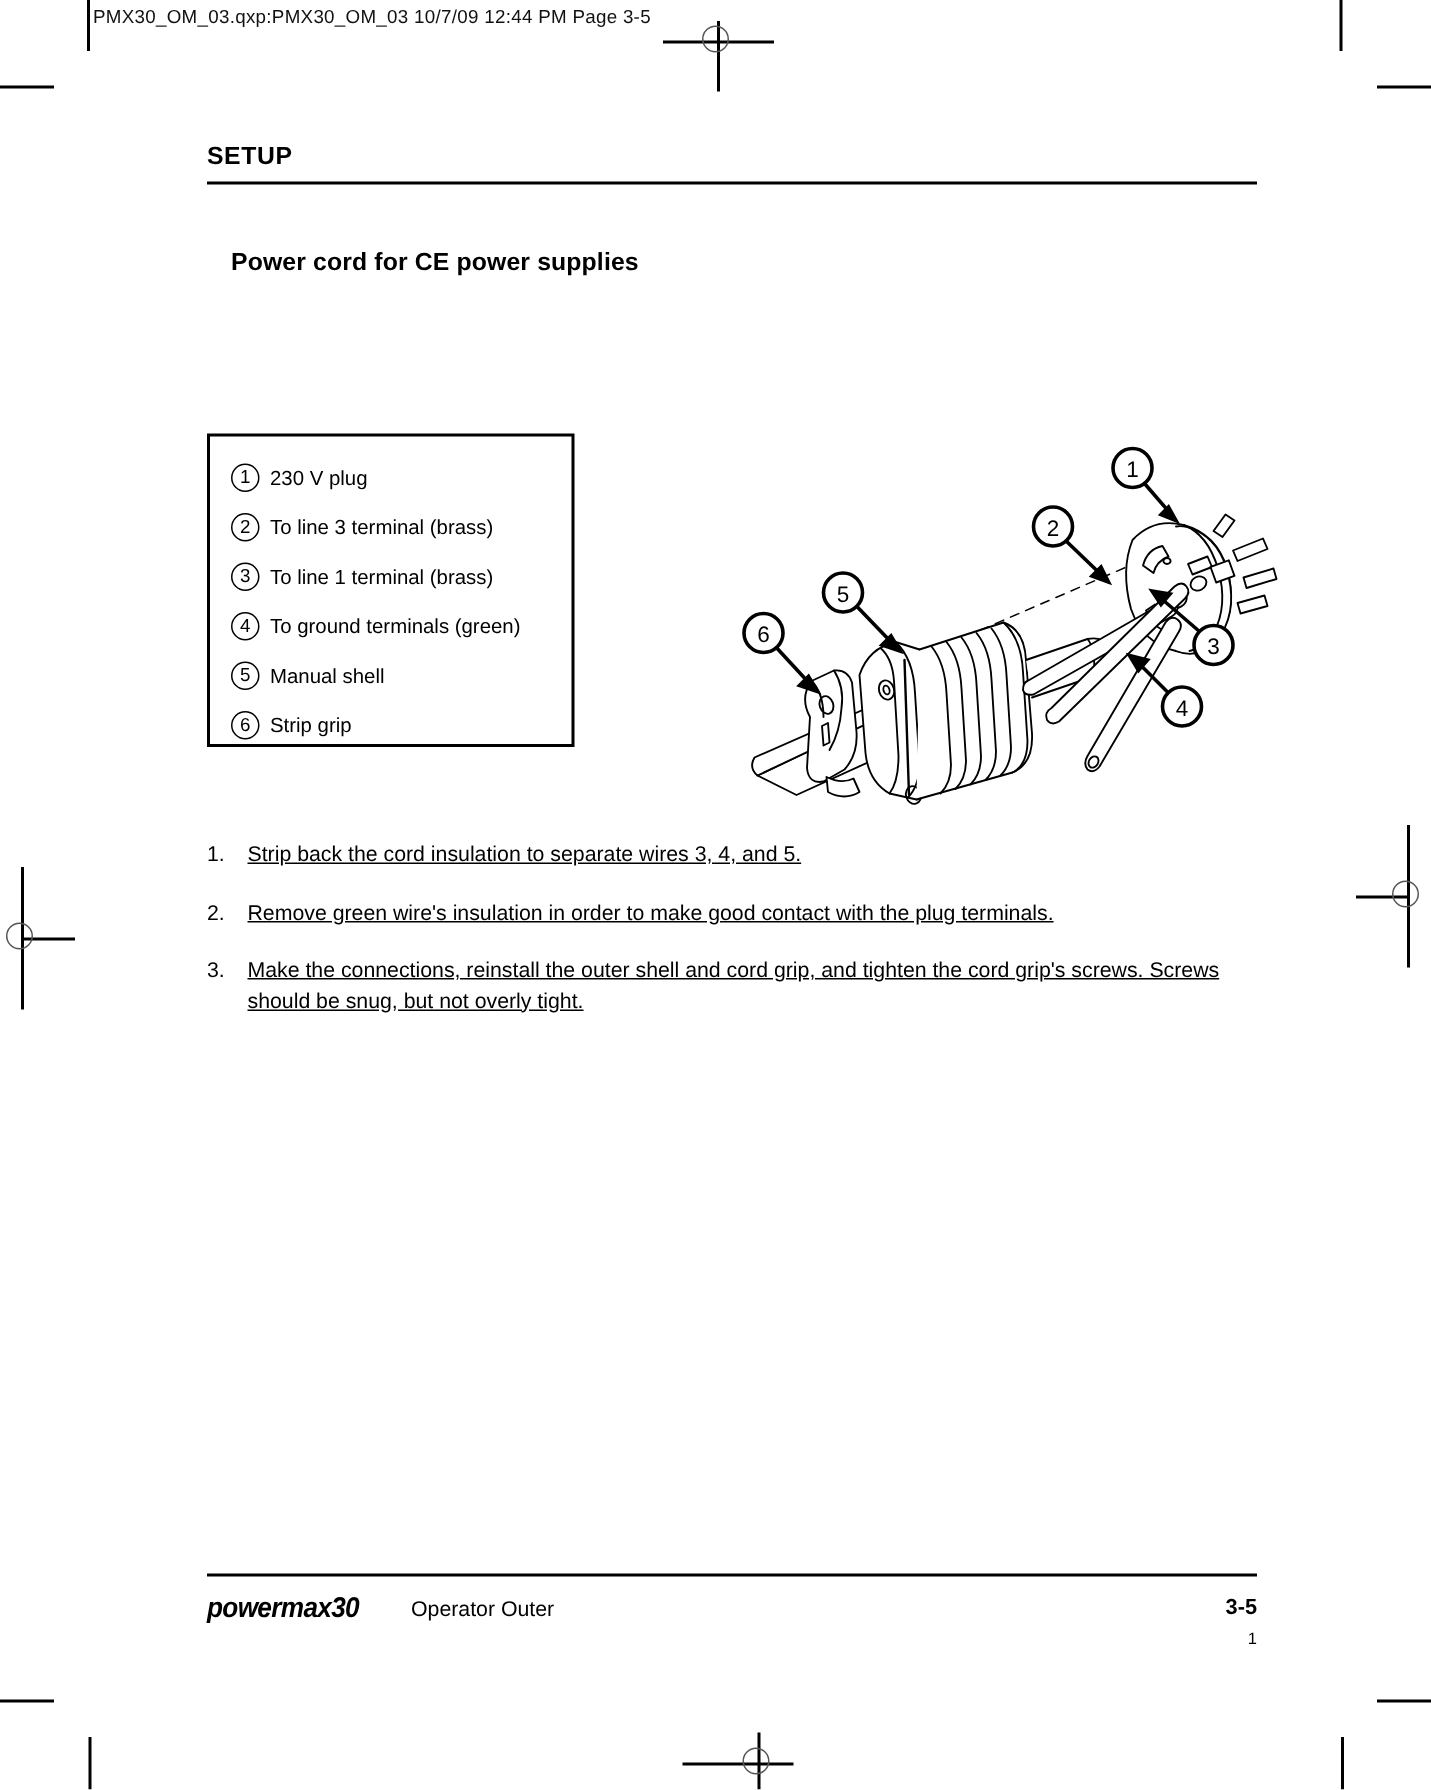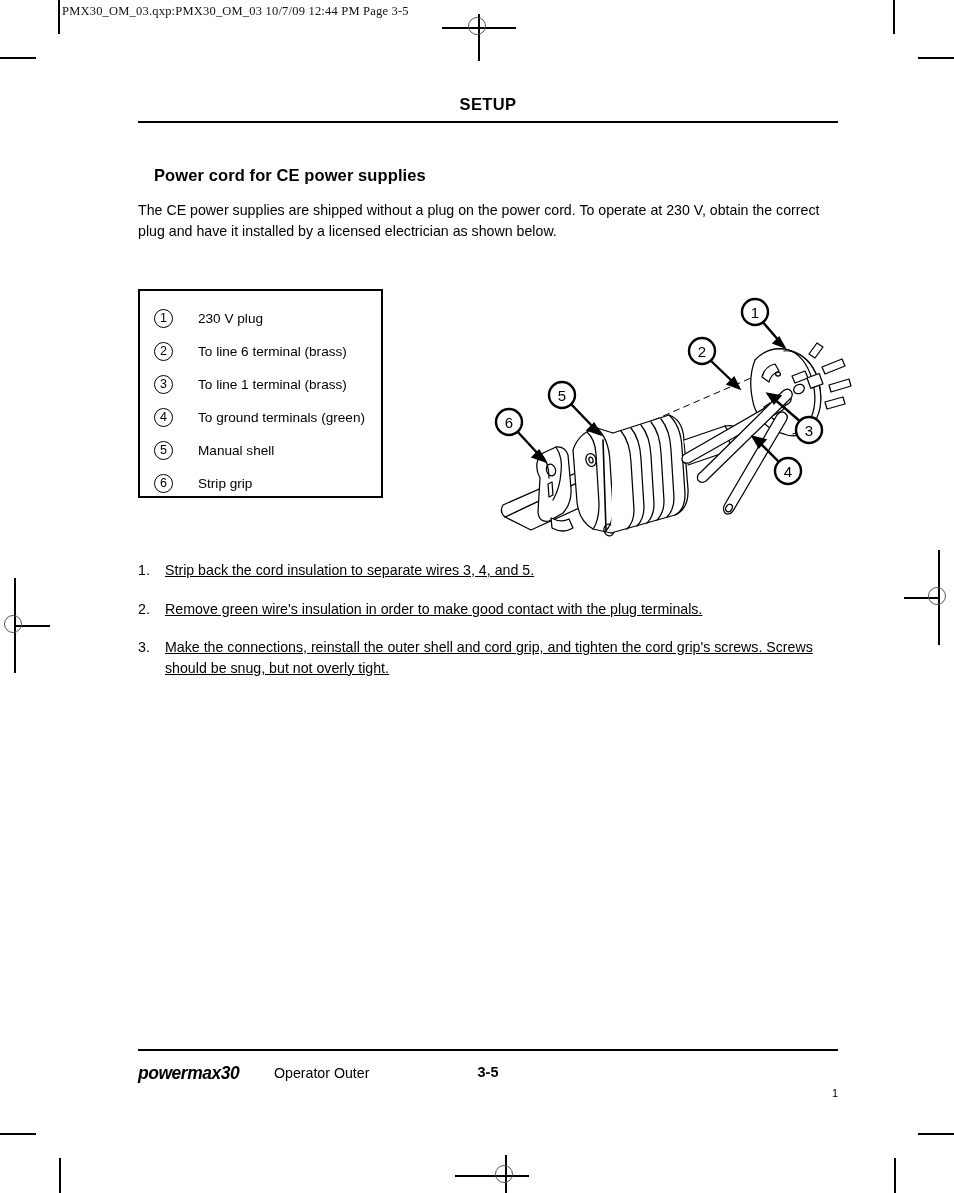--- a/index.html
+++ b/index.html
@@ -38,41 +38,41 @@
     border: 1px solid #555;
     border-radius: 50%;
     box-sizing: border-box;
   }
 
   
   .slug {
     position: absolute;
     left: 62px;
     top: 4px;
-    font-family: Liberation Serif, serif;
+    font-family: Liberation Sans, sans-serif;
     font-size: 12.5px;
     letter-spacing: 0.2px;
     white-space: nowrap;
     color: #111;
   }
 
   
   .page-body {
     position: absolute;
     left: 138px;
     top: 0;
     width: 700px;
     height: 1193px;
   }
   .running-head {
     position: absolute;
     left: 0;
     top: 95px;
     width: 700px;
-    text-align: center;
+    text-align: left;
     font-size: 16.5px;
     font-weight: bold;
     letter-spacing: 0.4px;
   }
   .head-rule {
     position: absolute;
     left: 0;
     top: 121px;
     width: 700px;
     height: 2.4px;
@@ -120,21 +120,21 @@
     height: 19px;
     border: 1.6px solid #000;
     border-radius: 50%;
     box-sizing: border-box;
     font-size: 12.5px;
     line-height: 16px;
     text-align: center;
     font-weight: normal;
   }
   .legend-label {
-    margin-left: 25px;
+    margin-left: 7px;
     font-size: 13.6px;
     white-space: nowrap;
   }
 
   
   .figure {
     position: absolute;
     left: 355px;
     top: 282px;
     width: 360px;
@@ -185,21 +185,21 @@
     position: absolute;
     left: 136px;
     top: 1065px;
     font-size: 14.2px;
   }
   .footer-page {
     position: absolute;
     left: 0;
     top: 1064px;
     width: 700px;
-    text-align: center;
+    text-align: right;
     font-size: 14.5px;
     font-weight: bold;
   }
   .footer-folio {
     position: absolute;
     left: 0;
     top: 1087px;
     width: 700px;
     text-align: right;
     font-size: 11px;
@@ -240,30 +240,29 @@
 </div>
 
 <div class="slug">PMX30_OM_03.qxp:PMX30_OM_03  10/7/09  12:44 PM  Page 3-5</div>
 
 <div class="page-body">
 
   <div class="running-head">SETUP</div>
   <div class="head-rule"></div>
 
   <h1 class="section-title">Power cord for CE power supplies</h1>
-  <p class="intro">The CE power supplies are shipped without a plug on the power cord. To operate at 230 V, obtain the correct plug and have it installed by a licensed electrician as shown below.</p>
 
   <div class="legend-box">
     <div class="legend-row">
       <span class="callout">1</span>
       <span class="legend-label">230 V plug</span>
     </div>
     <div class="legend-row">
       <span class="callout">2</span>
-      <span class="legend-label">To line 6 terminal (brass)</span>
+      <span class="legend-label">To line 3 terminal (brass)</span>
     </div>
     <div class="legend-row">
       <span class="callout">3</span>
       <span class="legend-label">To line 1 terminal (brass)</span>
     </div>
     <div class="legend-row">
       <span class="callout">4</span>
       <span class="legend-label">To ground terminals (green)</span>
     </div>
     <div class="legend-row">

